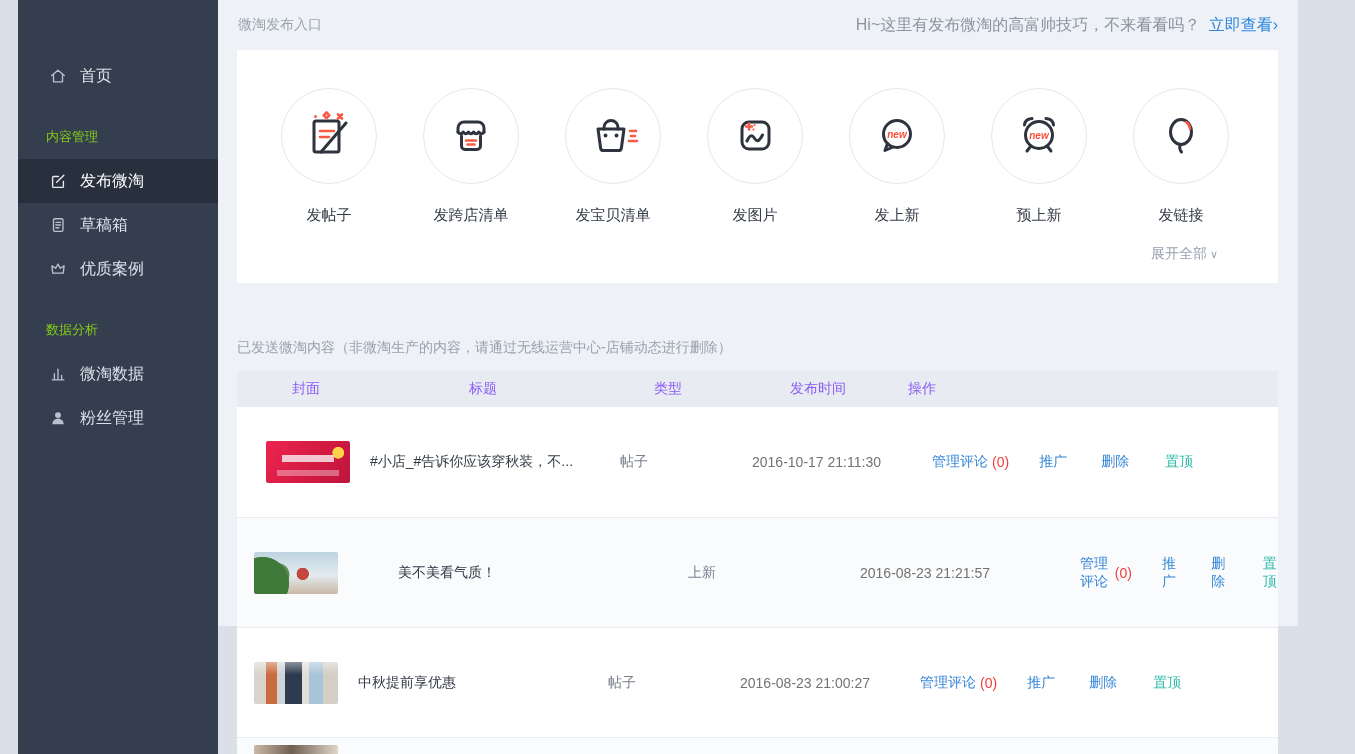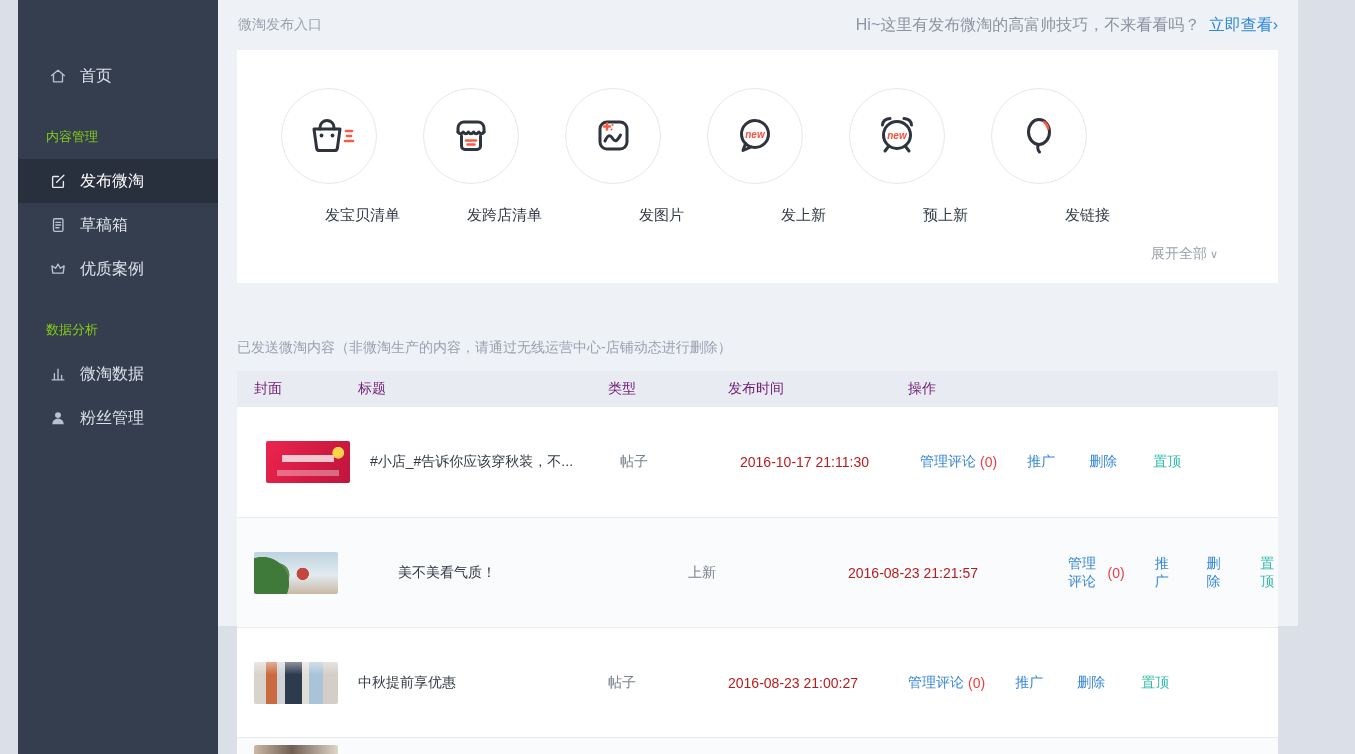--- a/index.html
+++ b/index.html
@@ -21,38 +21,38 @@
   .main { position:absolute; left:218px; top:0; width:1080px; height:626px; background:#eef1f6; }
   .topbar { height:50px; display:flex; align-items:center; justify-content:space-between; padding:0 20px; }
   .topbar-title { color:#99a2af; font-size:14px; }
   .topbar-tip { color:#8b94a2; font-size:16px; }
   .topbar-tip .tip-link { color:#3089dc; text-decoration:none; cursor:pointer; margin-left:4px; }
   .topbar-tip .tip-arrow { color:#3089dc; }
 
   
   .card { position:relative; margin:0 19px; width:1041px; height:233px; background:#ffffff; }
   .entries { display:flex; padding-top:38px; padding-left:21px; }
-  .entry { width:142px; text-align:right; cursor:pointer; }
+  .entry { width:142px; text-align:center; cursor:pointer; }
   .entry-circle { width:96px; height:96px; border:1px solid #e4e7ee; border-radius:50%; margin:0 auto;
                   display:flex; align-items:center; justify-content:center; background:#fff; }
   .entry-label { margin-top:22px; font-size:15px; color:#333a45; }
   .expand { position:absolute; right:60px; bottom:20px; color:#99a2af; font-size:14px; cursor:pointer; }
   .expand .caret { font-size:11px; margin-left:3px; }
 
   svg .k { stroke:#2e333d; stroke-width:3; fill:none; stroke-linecap:round; stroke-linejoin:round; }
   svg .r { stroke:#f95a43; stroke-width:2.6; fill:none; stroke-linecap:round; stroke-linejoin:round; }
   svg .rf { fill:#f95a43; }
   svg .rt { fill:#f9503a; font:italic bold 10px "Liberation Sans",sans-serif; text-anchor:middle; }
   svg .s { stroke:currentColor; stroke-width:1.5; fill:none; stroke-linecap:round; stroke-linejoin:round; }
   svg .sf { fill:currentColor; }
 
   
   .sent-title { padding:56px 0 14px 19px; color:#99a2af; font-size:14px; }
   .table { margin:0 19px; width:1041px; background:#fff; }
-  .thead { height:36px; background:#e8ebf1; display:flex; align-items:center; color:#701a75; font-size:14px; }
+  .thead { height:36px; background:#e8ebf1; display:flex; align-items:center; color:#8b5cf6; font-size:14px;text-align:center; }
   .c-cover { width:121px; padding-left:17px; }
   .c-title { width:250px; }
   .c-type  { width:120px; }
   .c-time  { width:180px; }
   .c-actions { flex:1; display:flex; align-items:center; }
   .trow { height:110px; display:flex; align-items:center; font-size:14px; background:#fff; border-top:1px solid #e9ebf0; }
   .trow.first { border-top:none;padding-left:12px; }
   .trow.alt { background:#fafbfd;gap:40px; }
   .thumb { width:84px; height:42px; border-radius:2px; }
   .thumb-1 { background:
@@ -64,21 +64,21 @@
       radial-gradient(circle at 58% 52%, #c4473f 0 11%, rgba(0,0,0,0) 12%),
       radial-gradient(circle at 10% 75%, #3f7a3a 0 32%, rgba(0,0,0,0) 33%),
       radial-gradient(circle at 28% 55%, #5f8a52 0 18%, rgba(0,0,0,0) 19%),
       linear-gradient(#bed3e0,#e3ebf0 55%,#c9b8a4); }
   .thumb-3 { background:
       linear-gradient(rgba(255,255,255,.45),rgba(0,0,0,0) 30%),
       linear-gradient(90deg,#d8d3cc 0 14%,#c96b3e 14% 27%,#cfd4d8 27% 37%,#2e3a4e 37% 57%,#e2ded8 57% 65%,#a9c4d8 65% 82%,#d3cec6 82%); }
   .thumb-4 { background:linear-gradient(90deg,#cbb9a5,#6f6052 45%,#e0d6c8); }
   .title-cell { color:#333a45; }
   .type-cell { color:#7a828e; }
-  .time-cell { color:#b91c1c; }
+  .time-cell { color:#737373;margin-left:12px; }
   .act { text-decoration:none; cursor:pointer; color:#3787d8; }
   .act-count { color:#f03c3c; margin-left:4px; }
   .act-promote { margin-left:30px; }
   .act-delete { margin-left:34px; }
   .act-pin { margin-left:36px; color:#2bb8a5; }
   .trow.partial { height:110px; align-items:flex-start; padding-top:7px; }
 </style>
 </head>
 <body>
 
@@ -154,44 +154,57 @@
       <div class="topbar-title">微淘发布入口</div>
       <div class="topbar-tip">
         <span>Hi~这里有发布微淘的高富帅技巧，不来看看吗？</span>
         <a class="tip-link">立即查看</a><span class="tip-arrow">›</span>
       </div>
     </div>
 
     <section class="card">
       <div class="entries">
 
+        <div class="entry">
+          <div class="entry-circle">
+            <svg width="56" height="56" viewBox="0 0 56 56">
+              <rect class="k" x="13" y="13" width="25" height="31" rx="2"></rect>
+              <path class="k" d="M20 44 L45 15"></path>
+              <path class="r" d="M19 23 H33 M19 29 H28"></path>
+              <circle class="rf" cx="14.5" cy="8.5" r="1.5"></circle>
+              <path class="r" d="M25.5 4.5 l2.8 2.8 l-2.8 2.8 l-2.8 -2.8 z"></path>
+              <path class="r" d="M37 6.5 l4 4 M41 6.5 l-4 4"></path>
+            </svg>
+          </div>
+          <div class="entry-label">发帖子</div>
+        </div>
+
+        <div class="entry">
+          <div class="entry-circle">
+            <svg width="56" height="56" viewBox="0 0 56 56">
+              <path class="k" d="M15 24 v-4 a6 6 0 0 1 6 -6 h14 a6 6 0 0 1 6 6 v4"></path>
+              <path class="k" d="M15 24 q2.6 3.6 5.2 0 q2.6 3.6 5.2 0 q2.6 3.6 5.2 0 q2.6 3.6 5.2 0 q2.6 3.6 5.2 0"></path>
+              <path class="k" d="M18.5 28 v10 a3.5 3.5 0 0 0 3.5 3.5 h12 a3.5 3.5 0 0 0 3.5 -3.5 v-10"></path>
+              <path class="r" d="M23 32.5 h10 M24.5 36.5 h7"></path>
+            </svg>
+          </div>
+          <div class="entry-label">发跨店清单</div>
+        </div>
 
         <div class="entry">
           <div class="entry-circle">
             <svg width="56" height="56" viewBox="0 0 56 56">
               <path class="k" d="M13 21 h26 l-2.6 19 a3 3 0 0 1 -3 2.6 h-14.8 a3 3 0 0 1 -3 -2.6 z"></path>
               <path class="k" d="M19 21 v-1.5 a7 7 0 0 1 14 0 v1.5"></path>
               <circle fill="#2e333d" cx="20.5" cy="27.5" r="1.9"></circle>
               <circle fill="#2e333d" cx="31.5" cy="27.5" r="1.9"></circle>
               <path class="r" d="M45 23 h6 M46 28 h4 M44 33 h8"></path>
             </svg>
           </div>
           <div class="entry-label">发宝贝清单</div>
-        </div>
-
-        <div class="entry">
-          <div class="entry-circle">
-            <svg width="56" height="56" viewBox="0 0 56 56">
-              <path class="k" d="M15 24 v-4 a6 6 0 0 1 6 -6 h14 a6 6 0 0 1 6 6 v4"></path>
-              <path class="k" d="M15 24 q2.6 3.6 5.2 0 q2.6 3.6 5.2 0 q2.6 3.6 5.2 0 q2.6 3.6 5.2 0 q2.6 3.6 5.2 0"></path>
-              <path class="k" d="M18.5 28 v10 a3.5 3.5 0 0 0 3.5 3.5 h12 a3.5 3.5 0 0 0 3.5 -3.5 v-10"></path>
-              <path class="r" d="M23 32.5 h10 M24.5 36.5 h7"></path>
-            </svg>
-          </div>
-          <div class="entry-label">发跨店清单</div>
         </div>
 
         <div class="entry">
           <div class="entry-circle">
             <svg width="56" height="56" viewBox="0 0 56 56">
               <rect class="k" x="15" y="14" width="27" height="27" rx="7"></rect>
               <path class="k" d="M20 33 c3 -6.5 5 -6.5 8 -2 c2.5 3.5 4.5 1.5 7.5 -4"></path>
               <path class="r" d="M22 21.5 v-6 M19 18.5 h6" stroke-width="2.2"></path>
               <circle class="rf" cx="27.5" cy="17" r="1.1"></circle>
               <circle class="rf" cx="26.5" cy="21.5" r="1.1"></circle>

